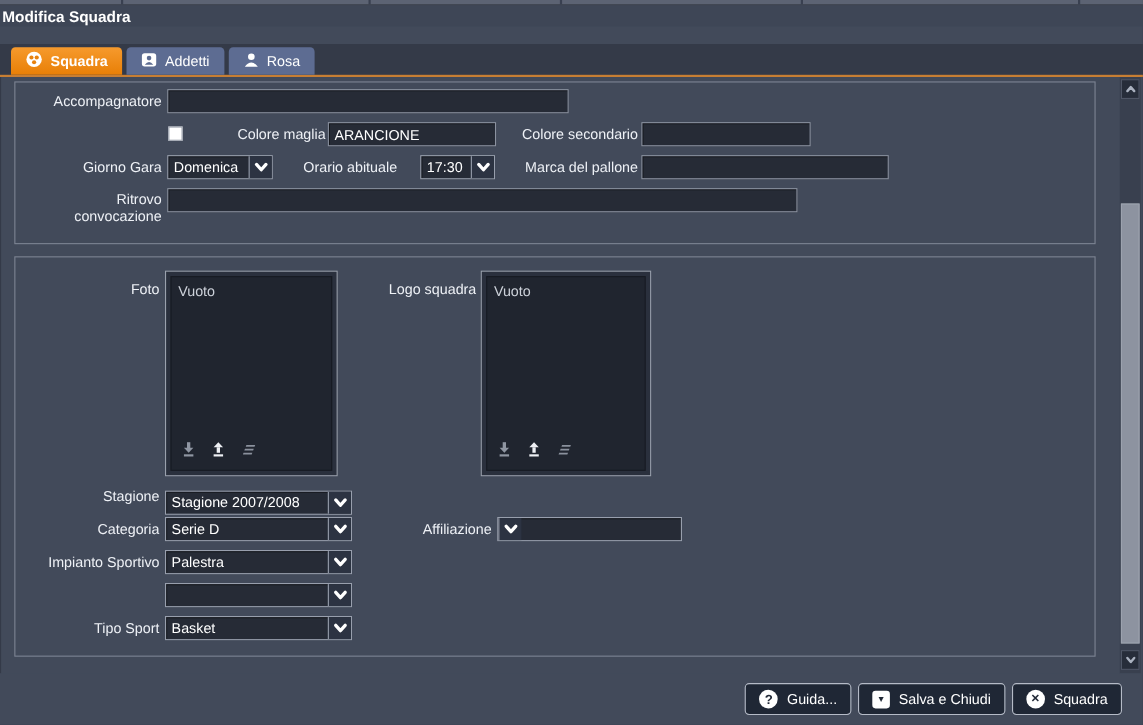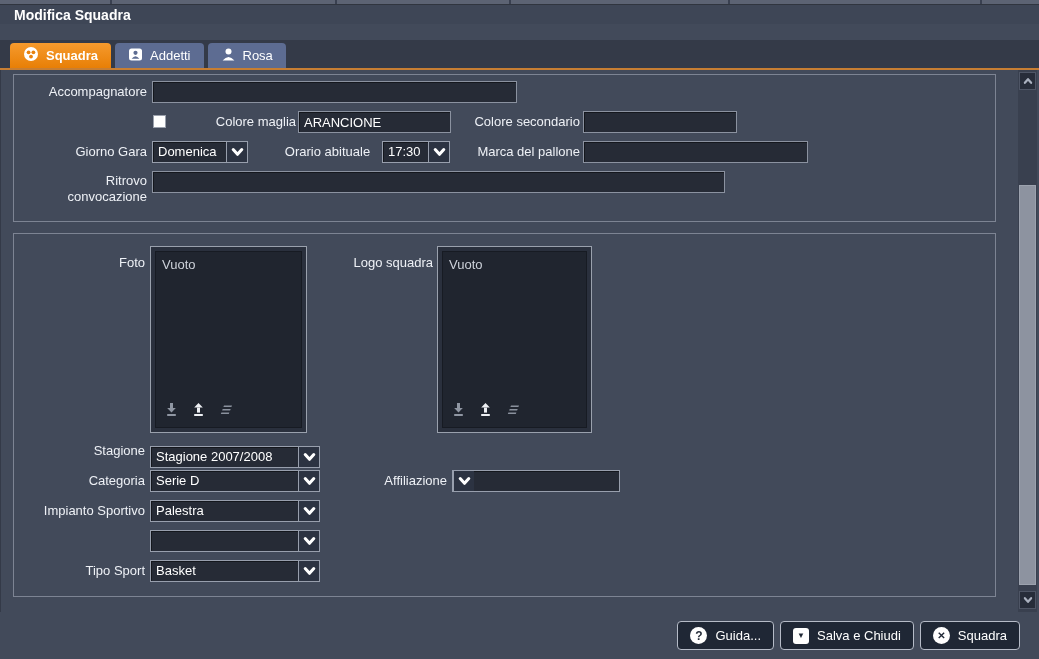--- a/index.html
+++ b/index.html
@@ -4,21 +4,21 @@
 <style>
   html,body{margin:0;padding:0;background:#2c3140;}
   *{box-sizing:border-box;}
   .window{position:relative;width:1039px;height:659px;background:#424a5a;
     font-family:"Liberation Sans", sans-serif;overflow:hidden;}
   
   .topstrip{position:absolute;left:0;top:0;width:1039px;height:5px;background:#5c6373;border-bottom:1px solid #30353f;}
   .tick{position:absolute;top:0;width:2px;height:4px;background:#394050;}
   
   .titlebar{position:absolute;left:0;top:5px;width:1039px;height:19px;background:#3e4656;
-    display:flex;align-items:center;padding-left:14px;}
+    display:flex;align-items:center;padding-left:2px;}
   .title{color:#ffffff;font-size:14px;font-weight:bold;}
   
   .tabbar{position:absolute;left:0;top:40px;width:1039px;height:30px;background:#343a48;
     border-bottom:2px solid #c77e33;display:flex;align-items:flex-end;gap:4px;padding-left:10px;}
   .tab{display:flex;align-items:center;gap:7px;padding:0 13px;height:25px;
     border-radius:4px 4px 0 0;color:#ffffff;font-size:13px;cursor:default;}
   .tab.active{background:linear-gradient(#f69a2d,#e87f06);font-weight:bold;}
   .tab.inactive{background:#5d6c92;}
   
   .content{position:absolute;left:0;top:70px;width:1018px;height:542px;background:#424a5a;
@@ -116,21 +116,21 @@
 
       <span class="lbl" style="left:0;width:133px;top:66px;">Giorno Gara</span>
       <div class="combo" style="left:138px;top:66px;width:96px;">
         <span class="val">Domenica</span>
         <span class="btn">
           <svg width="13" height="11" viewBox="0 0 13 11">
               <path d="M2.2 2.5 L6.5 7.3 L10.8 2.5" fill="none" stroke="#ffffff" stroke-width="3" stroke-linecap="round" stroke-linejoin="round"></path>
             </svg>
         </span>
       </div>
-      <span class="lbl" style="left:252px;width:123px;top:66px;text-align:center;">Orario abituale</span>
+      <span class="lbl" style="left:224px;width:123px;top:66px;">Orario abituale</span>
       <div class="combo" style="left:368px;top:66px;width:68px;">
         <span class="val">17:30</span>
         <span class="btn">
           <svg width="13" height="11" viewBox="0 0 13 11">
               <path d="M2.2 2.5 L6.5 7.3 L10.8 2.5" fill="none" stroke="#ffffff" stroke-width="3" stroke-linecap="round" stroke-linejoin="round"></path>
             </svg>
         </span>
       </div>
       <span class="lbl" style="left:436px;width:130px;top:66px;">Marca del pallone</span>
       <input class="inp" style="left: 569px; top: 66px; width: 225px;" value="">

